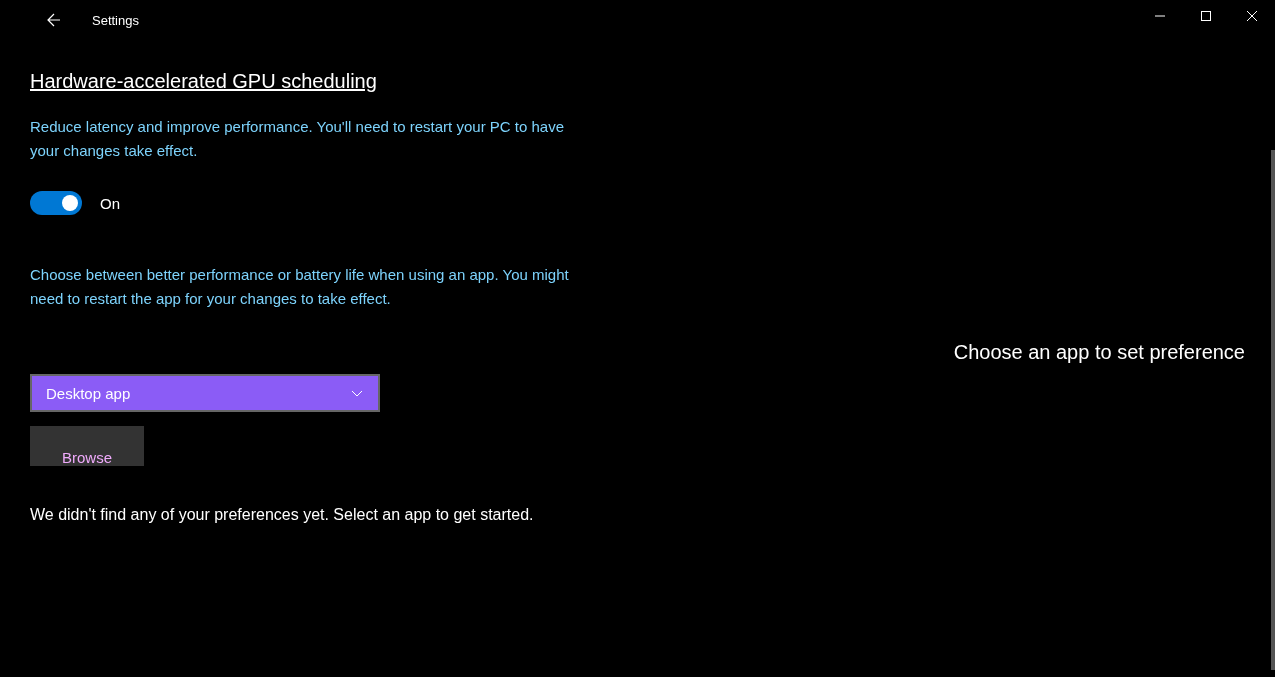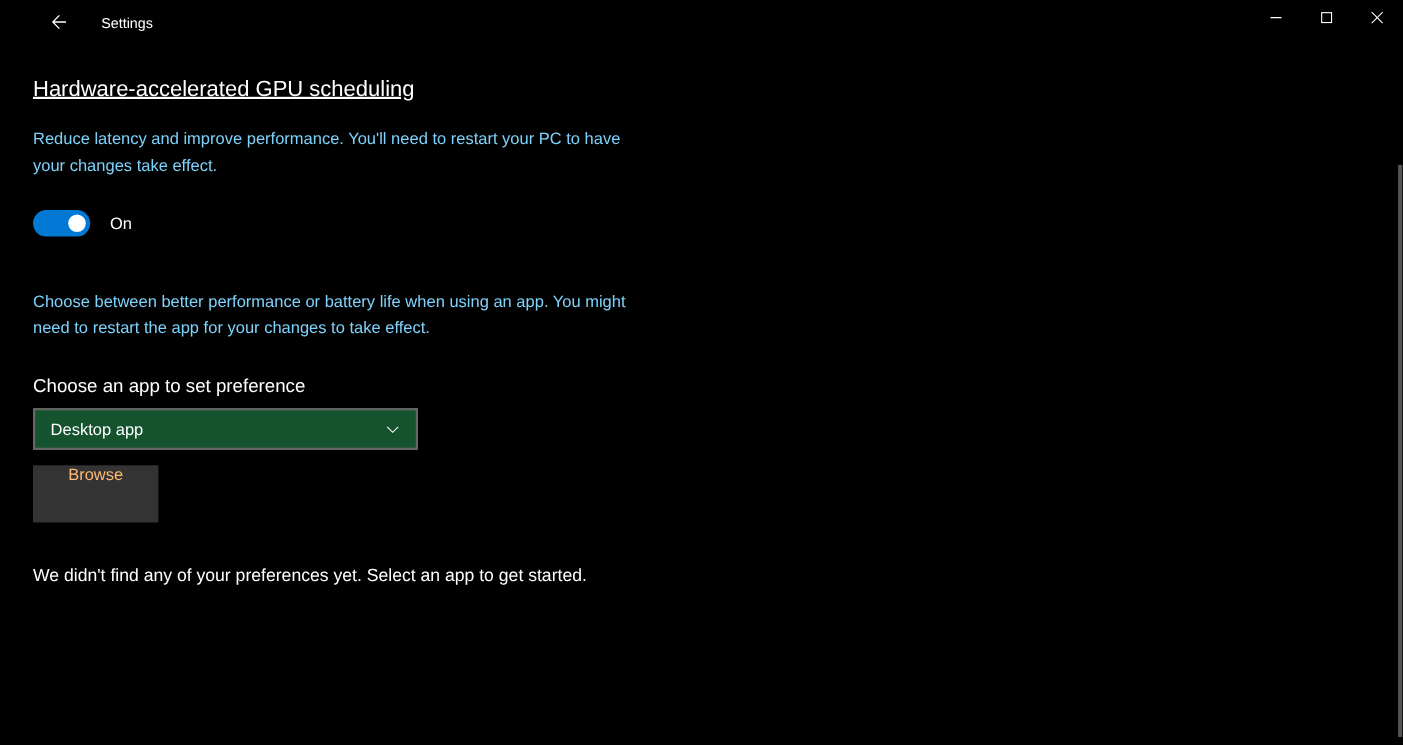--- a/index.html
+++ b/index.html
@@ -91,49 +91,50 @@
       top: 4px;
       width: 16px;
       height: 16px;
       border-radius: 50%;
       background: #ffffff;
     }
     .toggle-label {
       font-size: 15px;
     }
     .field-label {
-      font-size: 17px;
+      font-size: 20px;
       margin-bottom: 10px;
       margin-top: 30px;
+      text-align: right;
     }
     .dropdown {
       width: 350px;
       height: 38px;
       border: 2px solid #666666;
-      background: #14532d;
+      background: #8b5cf6;
       display: flex;
       align-items: center;
       justify-content: space-between;
       padding: 0 14px;
       cursor: pointer;
       margin-bottom: 14px;
     }
     .dropdown-text {
       font-size: 15px;
     }
     .browse-button {
       width: 114px;
-      height: 52px;
+      height: 40px;
       background: #333333;
       border: none;
-      color: #fdba74;
-      font-size: 15px;
-      cursor: pointer;
-      display: flex;
-      align-items: flex-start;
+      color: #f0abfc;
+      font-size: 15px;
+      cursor: pointer;
+      display: flex;
+      align-items: flex-end;
       justify-content: center;
       margin-bottom: 40px;
     }
     .empty-state {
       font-size: 16px;
     }
     .scrollbar {
       position: absolute;
       right: 0;
       top: 150px;

